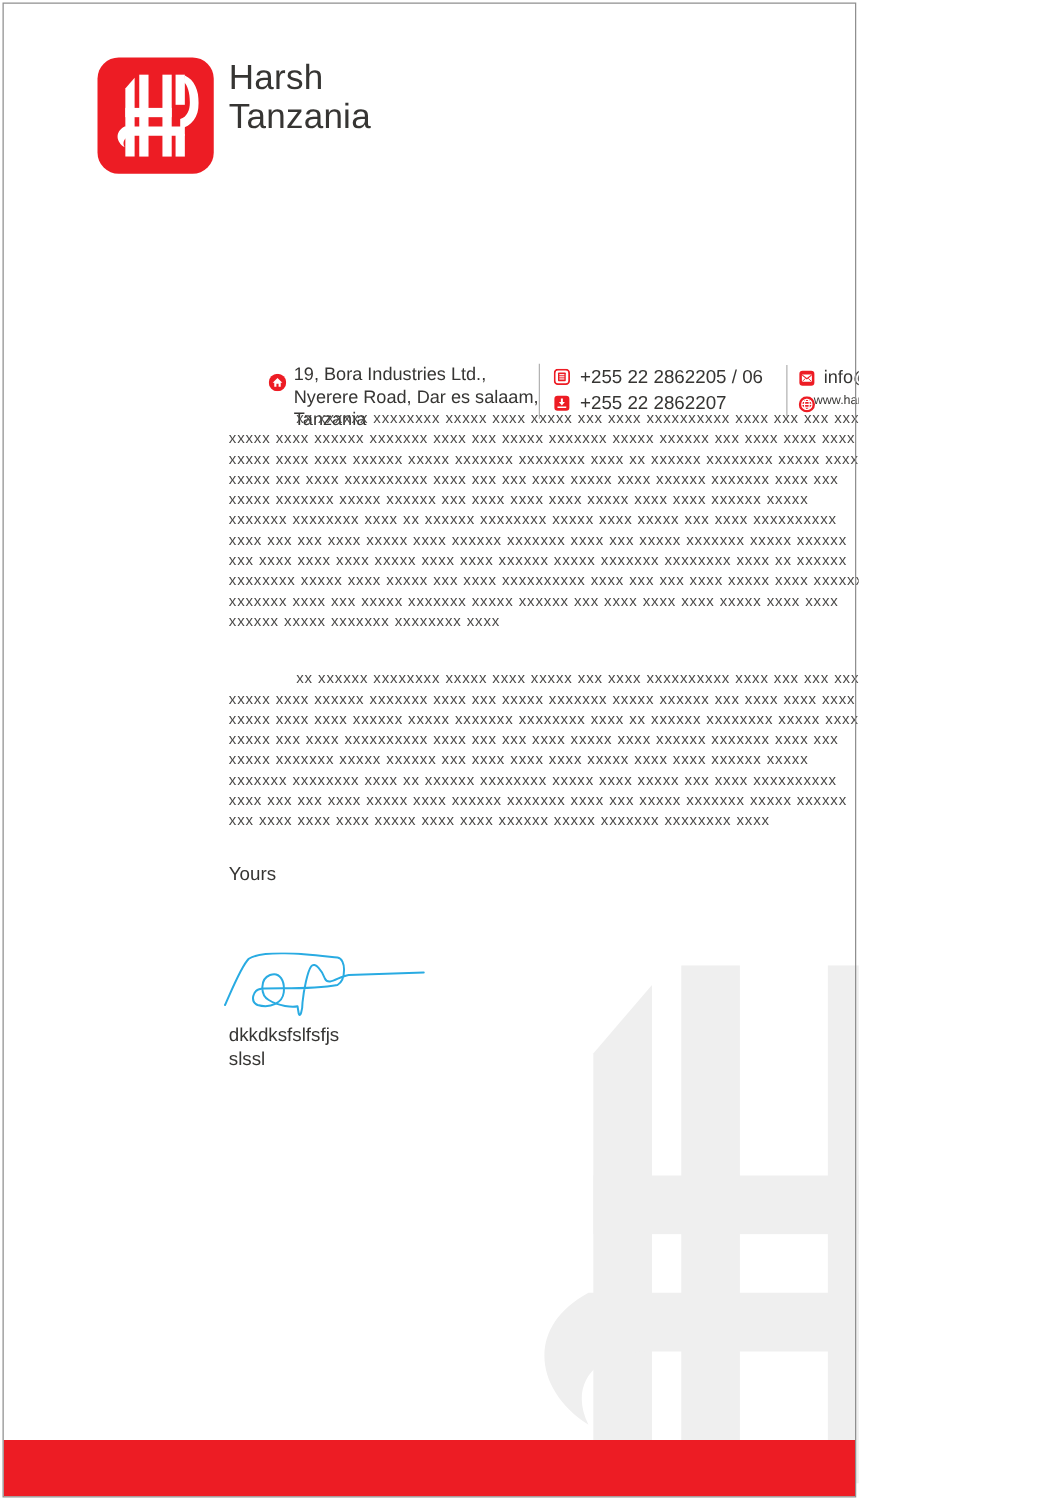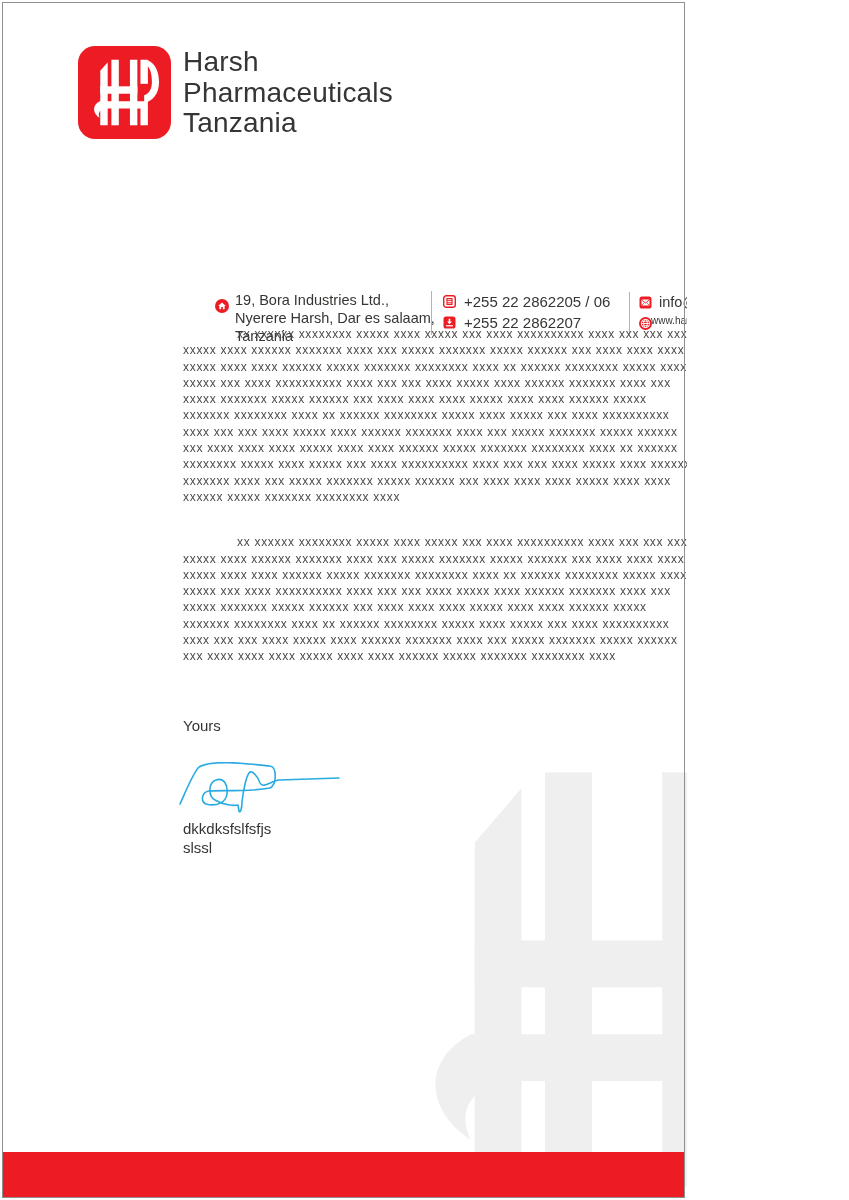--- a/index.html
+++ b/index.html
@@ -40,21 +40,21 @@
 
   
   .letter-body {
     position:absolute; left:183px; top:314px; width:530px; z-index:2;
     color:var(--body-text,#4C4B4A); font-size:12px; line-height:16.3px; letter-spacing:0.7px;margin-top:12px;
   }
   .para { white-space:pre-line; text-indent:54px; }
   .para + .para { margin-top:29px; }
 
   
-  .salutation { position:absolute; left:183px; top:717px; font-size:15px; color:var(--heading-text,#3d3c3a); z-index:2; }
+  .salutation { position:absolute; left:183px; top:691px; font-size:15px; color:var(--heading-text,#3d3c3a); z-index:2; }
   .signature  { position:absolute; left:178px; top:762px; width:165px; height:60px; color:var(--signature-blue,#29ABE2); z-index:2; }
   .signer     { position:absolute; left:183px; top:819px; font-size:15px; line-height:19px; color:var(--heading-text,#3d3c3a); z-index:2; }
 
   
   .watermark { position:absolute; left:416px; top:745px; width:430px; color:var(--watermark-gray,#EFEFEF); z-index:0; }
   .watermark svg { width:430px; height:469px; display:block; }
   .footer-stripe { position:absolute; left:3px; right:3px; top:1152px; height:45px;
     background:var(--brand-red,#ED1C24); z-index:3; }
 </style>
 </head>
@@ -78,32 +78,31 @@
 <div class="page">
 
   <div class="logo-box">
     <svg viewBox="0 0 220 240">
         <use href="#monogram"></use>
       </svg>
   </div>
 
   <div class="company-name">
     <div>Harsh</div>
-    <div>Pharmaceuticals</div>
     <div>Tanzania</div>
   </div>
 
   <div class="contact-strip">
     <svg class="contact-icon addr-icon" viewBox="0 0 13 13">
       <circle cx="6.5" cy="6.5" r="6.5" fill="currentColor"></circle>
       <path d="M2.9,6.6 L6.5,3.2 L10.1,6.6 L8.9,6.6 L8.9,9.6 L7.3,9.6 L7.3,7.5 L5.7,7.5 L5.7,9.6 L4.1,9.6 L4.1,6.6 Z" fill="#fff"></path>
     </svg>
     <div class="addr-text">
       <div>19, Bora Industries Ltd.,</div>
-      <div>Nyerere Harsh, Dar es salaam,</div>
+      <div>Nyerere Road, Dar es salaam,</div>
       <div>Tanzania</div>
     </div>
 
     <div class="vdiv vdiv1"></div>
 
     <svg class="contact-icon phone1-icon" viewBox="0 0 13 13">
       <rect x="0.7" y="0.7" width="11.6" height="11.6" rx="2.6" fill="#fff" stroke="currentColor" stroke-width="1.4"></rect>
       <rect x="3.4" y="3" width="6.2" height="7" rx="0.6" fill="currentColor"></rect>
       <rect x="4.5" y="4.3" width="4" height="0.9" fill="#fff"></rect>
       <rect x="4.5" y="6" width="4" height="0.9" fill="#fff"></rect>

